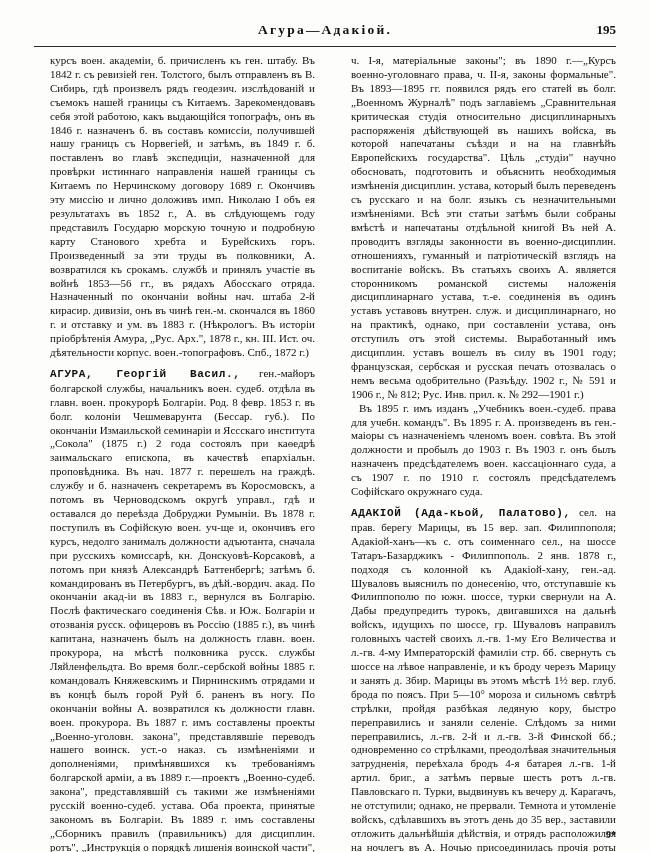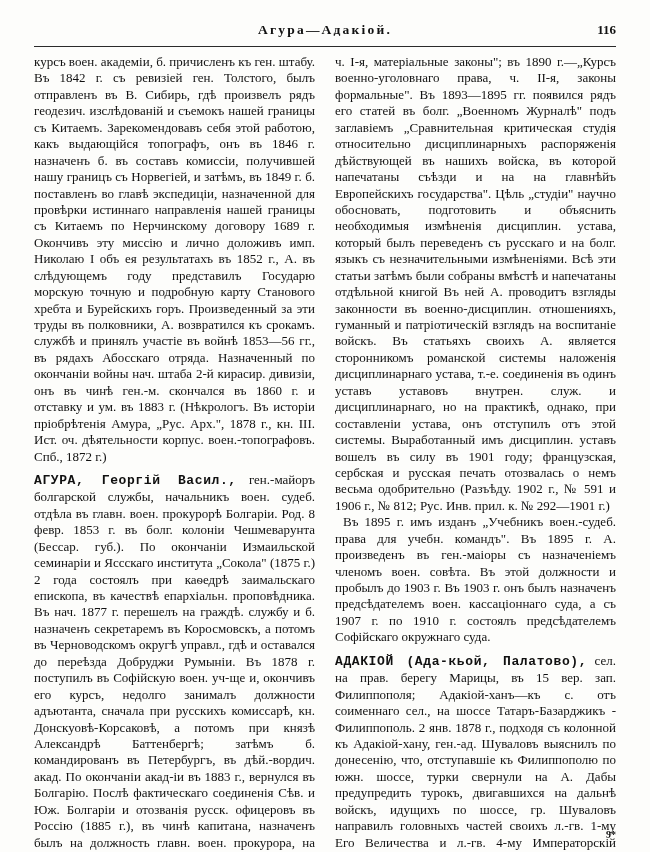--- a/index.html
+++ b/index.html
@@ -48,24 +48,25 @@
     border-top: 1px solid #2a2a2a;
     margin: 2px 0 7px 0;
   }
   .columns {
     display: flex;
     gap: 20px;
     height: 770px;
   }
   .col {
     width: 281px;
-    font-size: 13px;
+    font-size: 11px;
     line-height: 1.265;
     text-align: justify;
     hyphens: auto;
+    margin-left: 16px;
   }
   .col p {
     margin: 0;
     text-indent: 8px;
     text-align: justify;
   }
   .col p.noindent {
     text-indent: 0;
   }
   .entry-head {
@@ -90,21 +91,21 @@
     display: inline;
   }
 </style>
 </head>
 <body>
 
 <div class="page">
 
   <div class="header">
     <div class="header-title">Агура—Адакіой.</div>
-    <div class="header-page">116</div>
+    <div class="header-page">195</div>
   </div>
   <div class="rule"></div>
 
   <div class="columns">
 
     <div class="col">
       <p class="noindent">курсъ воен. академіи, б. причисленъ къ ген. штабу. Въ 1842 г. съ ревизіей ген. Толстого, былъ отправленъ въ В. Сибирь, гдѣ произвелъ рядъ геодезич. изслѣдованій и съемокъ нашей границы съ Китаемъ. Зарекомендовавъ себя этой работою, какъ выдающійся топографъ, онъ въ 1846 г. назначенъ б. въ составъ комиссіи, получившей нашу границъ съ Норвегіей, и затѣмъ, въ 1849 г. б. поставленъ во главѣ экспедиціи, назначенной для провѣрки истиннаго направленія нашей границы съ Китаемъ по Нерчинскому договору 1689 г. Окончивъ эту миссію и лично доложивъ имп. Николаю I объ ея результатахъ въ 1852 г., А. въ слѣдующемъ году представилъ Государю морскую точную и подробную карту Станового хребта и Бурейскихъ горъ. Произведенный за эти труды въ полковники, А. возвратился къ срокамъ. службѣ и принялъ участіе въ войнѣ 1853—56 гг., въ рядахъ Абосскаго отряда. Назначенный по окончаніи войны нач. штаба 2-й кирасир. дивизіи, онъ въ чинѣ ген.-м. скончался въ 1860 г. и отставку и ум. въ 1883 г. (Нѣкрологъ. Въ исторіи пріобрѣтенія Амура, „Рус. Арх.", 1878 г., кн. III. Ист. оч. дѣятельности корпус. воен.-топографовъ. Спб., 1872 г.)</p>
       <div class="gap"></div>
       <p class="entry noindent"><span class="entry-head">АГУРА, Георгій Васил.,</span><span class="sp"> ген.-майоръ болгарской службы, начальникъ воен. судеб. отдѣла въ главн. воен. прокурорѣ Болгаріи. Род. 8 февр. 1853 г. въ болг. колоніи Чешмеварунта (Бессар. губ.). По окончаніи Измаильской семинаріи и Яссскаго института „Сокола" (1875 г.) 2 года состоялъ при каѳедрѣ заимальскаго епископа, въ качествѣ епархіальн. проповѣдника. Въ нач. 1877 г. перешелъ на граждѣ. службу и б. назначенъ секретаремъ въ Коросмовскъ, а потомъ въ Черноводскомъ округѣ управл., гдѣ и оставался до переѣзда Добруджи Румыніи. Въ 1878 г. поступилъ въ Софійскую воен. уч-ще и, окончивъ его курсъ, недолго занималъ должности адъютанта, сначала при русскихъ комиссарѣ, кн. Донскуовѣ-Корсаковѣ, а потомъ при князѣ Александрѣ Баттенбергѣ; затѣмъ б. командированъ въ Петербургъ, въ дѣй.-вордич. акад. По окончаніи акад-іи въ 1883 г., вернулся въ Болгарію. Послѣ фактическаго соединенія Сѣв. и Юж. Болгаріи и отозванія русск. офицеровъ въ Россію (1885 г.), въ чинѣ капитана, назначенъ былъ на должность главн. воен. прокурора, на мѣстѣ полковника русск. службы Ляйленфельдта. Во время болг.-сербской войны 1885 г. командовалъ Княжевскимъ и Пирнинскимъ отрядами и въ концѣ былъ горой Руй б. раненъ въ ногу. По окончаніи войны А. возвратился къ должности главн. воен. прокурора. Въ 1887 г. имъ составлены проекты „Военно-уголовн. закона", представлявшіе переводъ нашего воинск. уст.-о наказ. съ измѣненіями и дополненіями, примѣнявшихся къ требованіямъ болгарской арміи, а въ 1889 г.—проектъ „Военно-судеб. закона", представлявшій съ такими же измѣненіями русскій военно-судеб. устава. Оба проекта, принятые закономъ въ Болгаріи. Въ 1889 г. имъ составлены „Сборникъ правилъ (правильникъ) для дисциплин. ротъ", „Инструкція о порядкѣ лишенія воинской части", „Инструкція о воинскихъ воинской части" и „Курсъ военно-уголовнаго права, осужденныхъ", „Курсъ военно-уголовнаго права,</span></p>
     </div>

